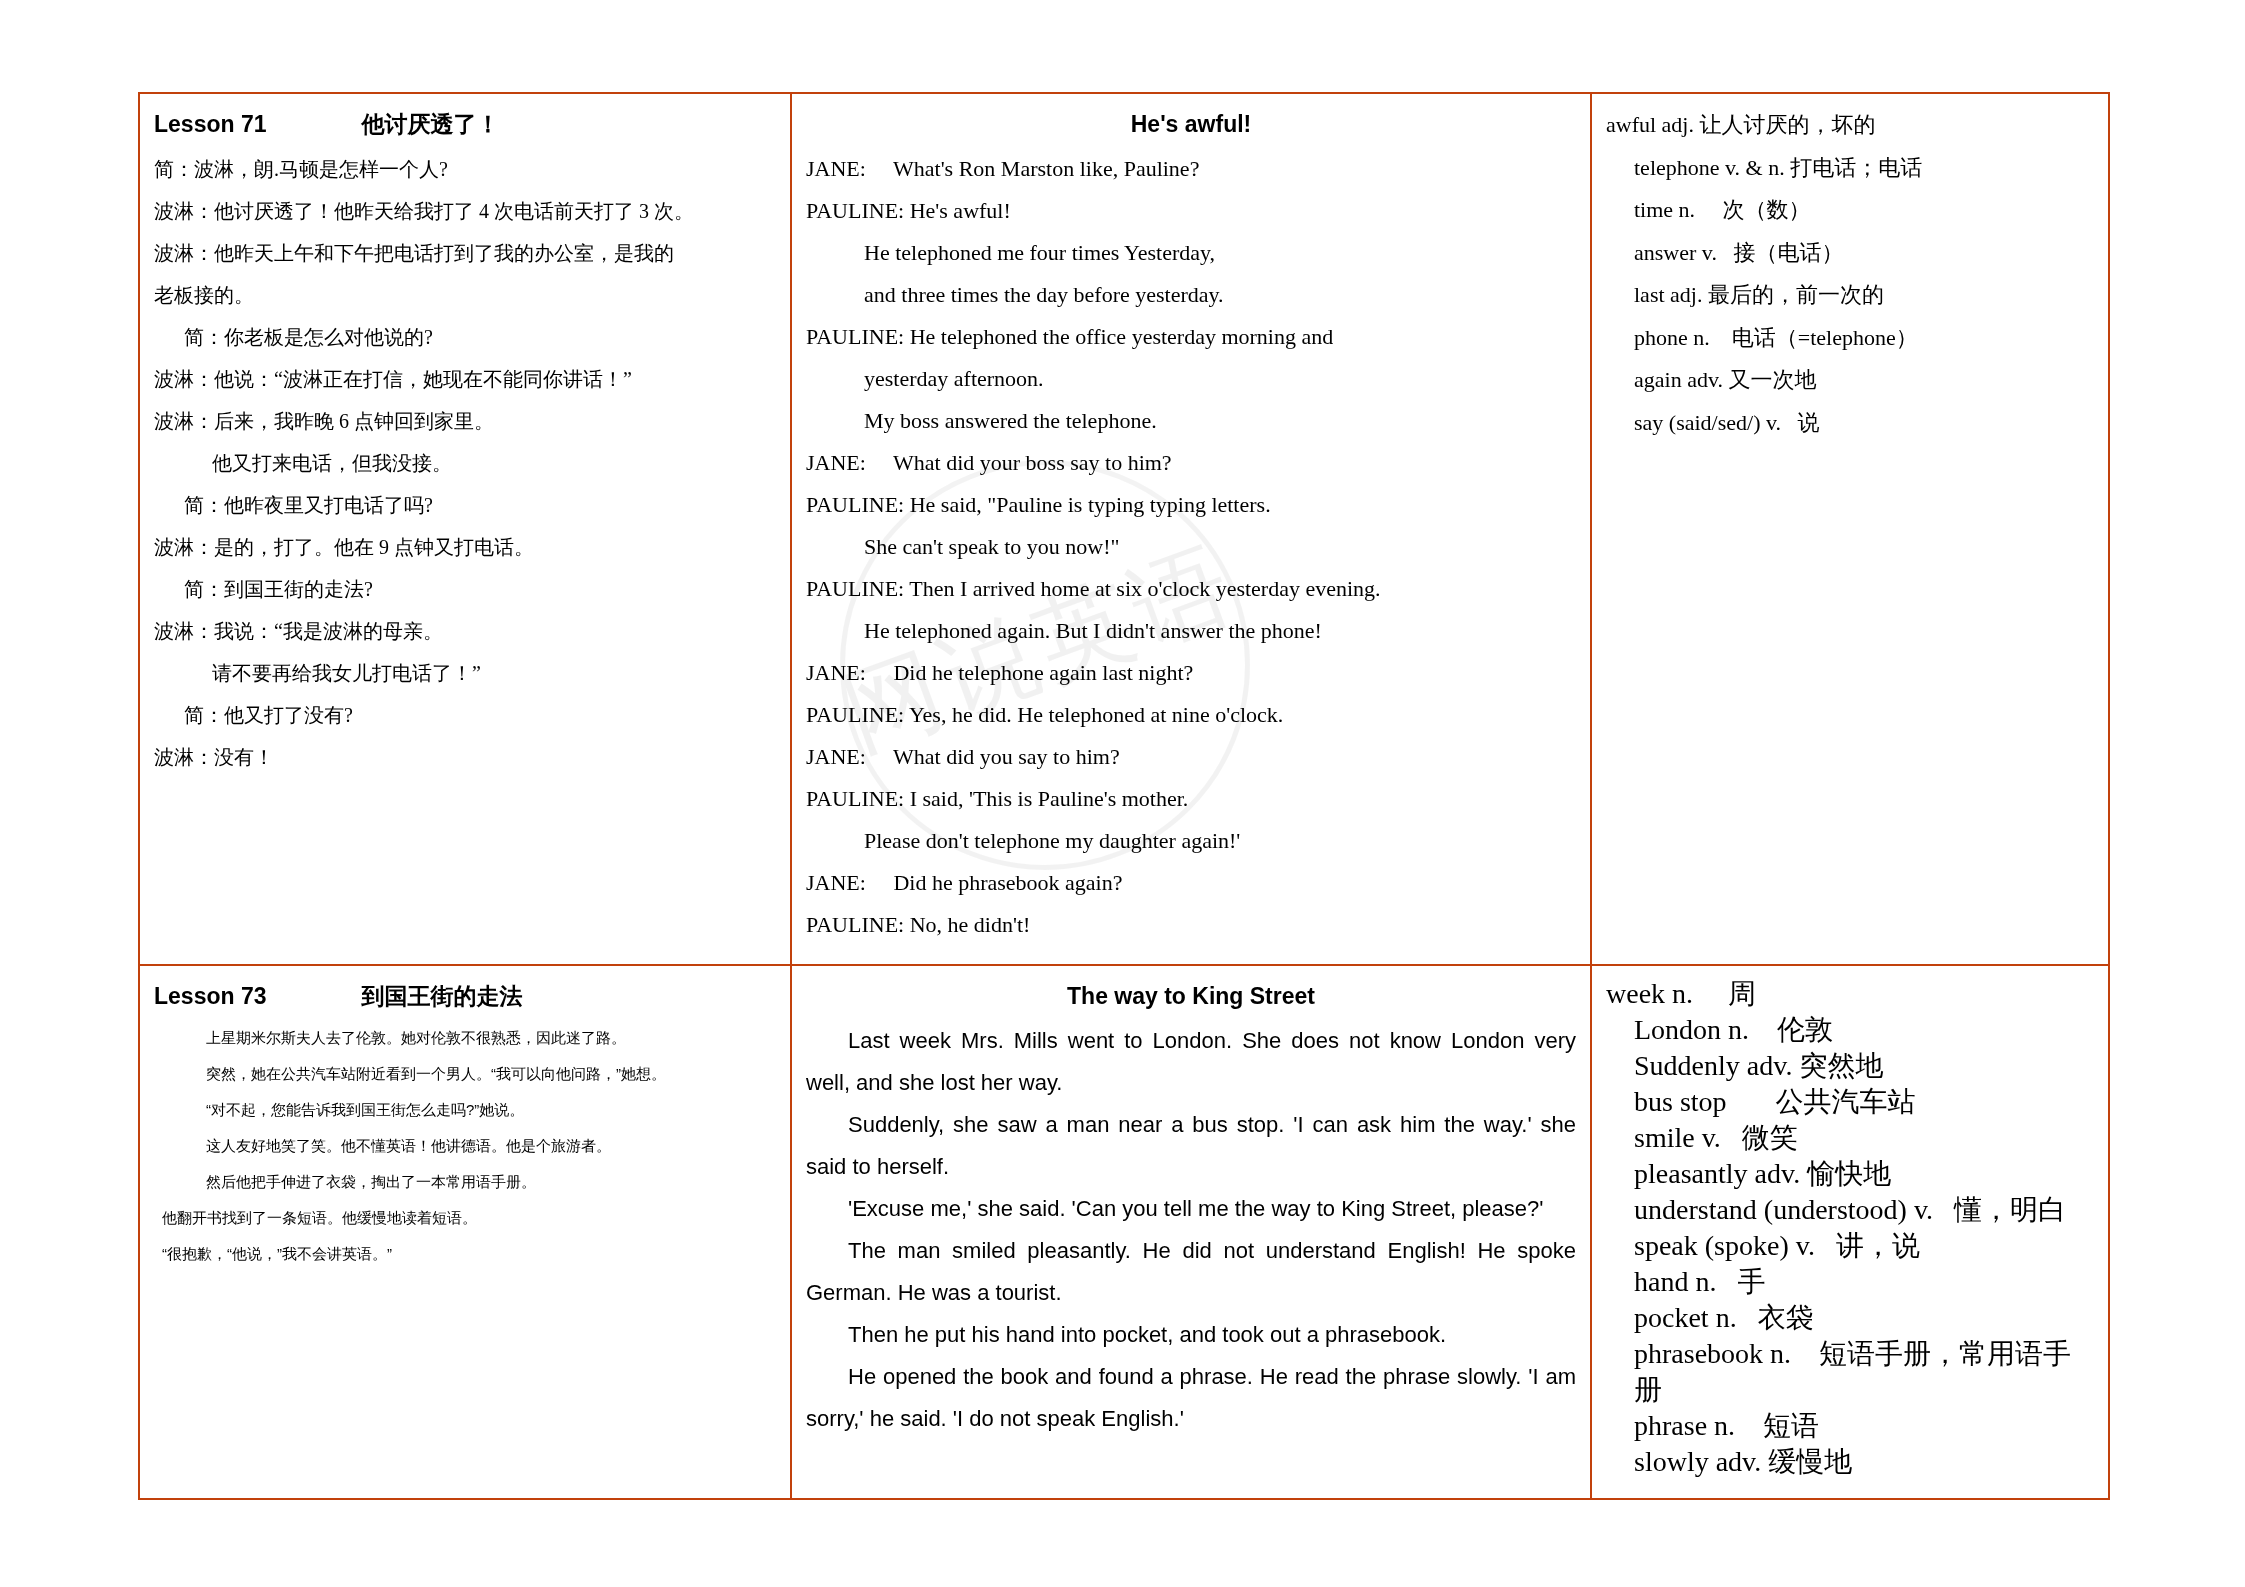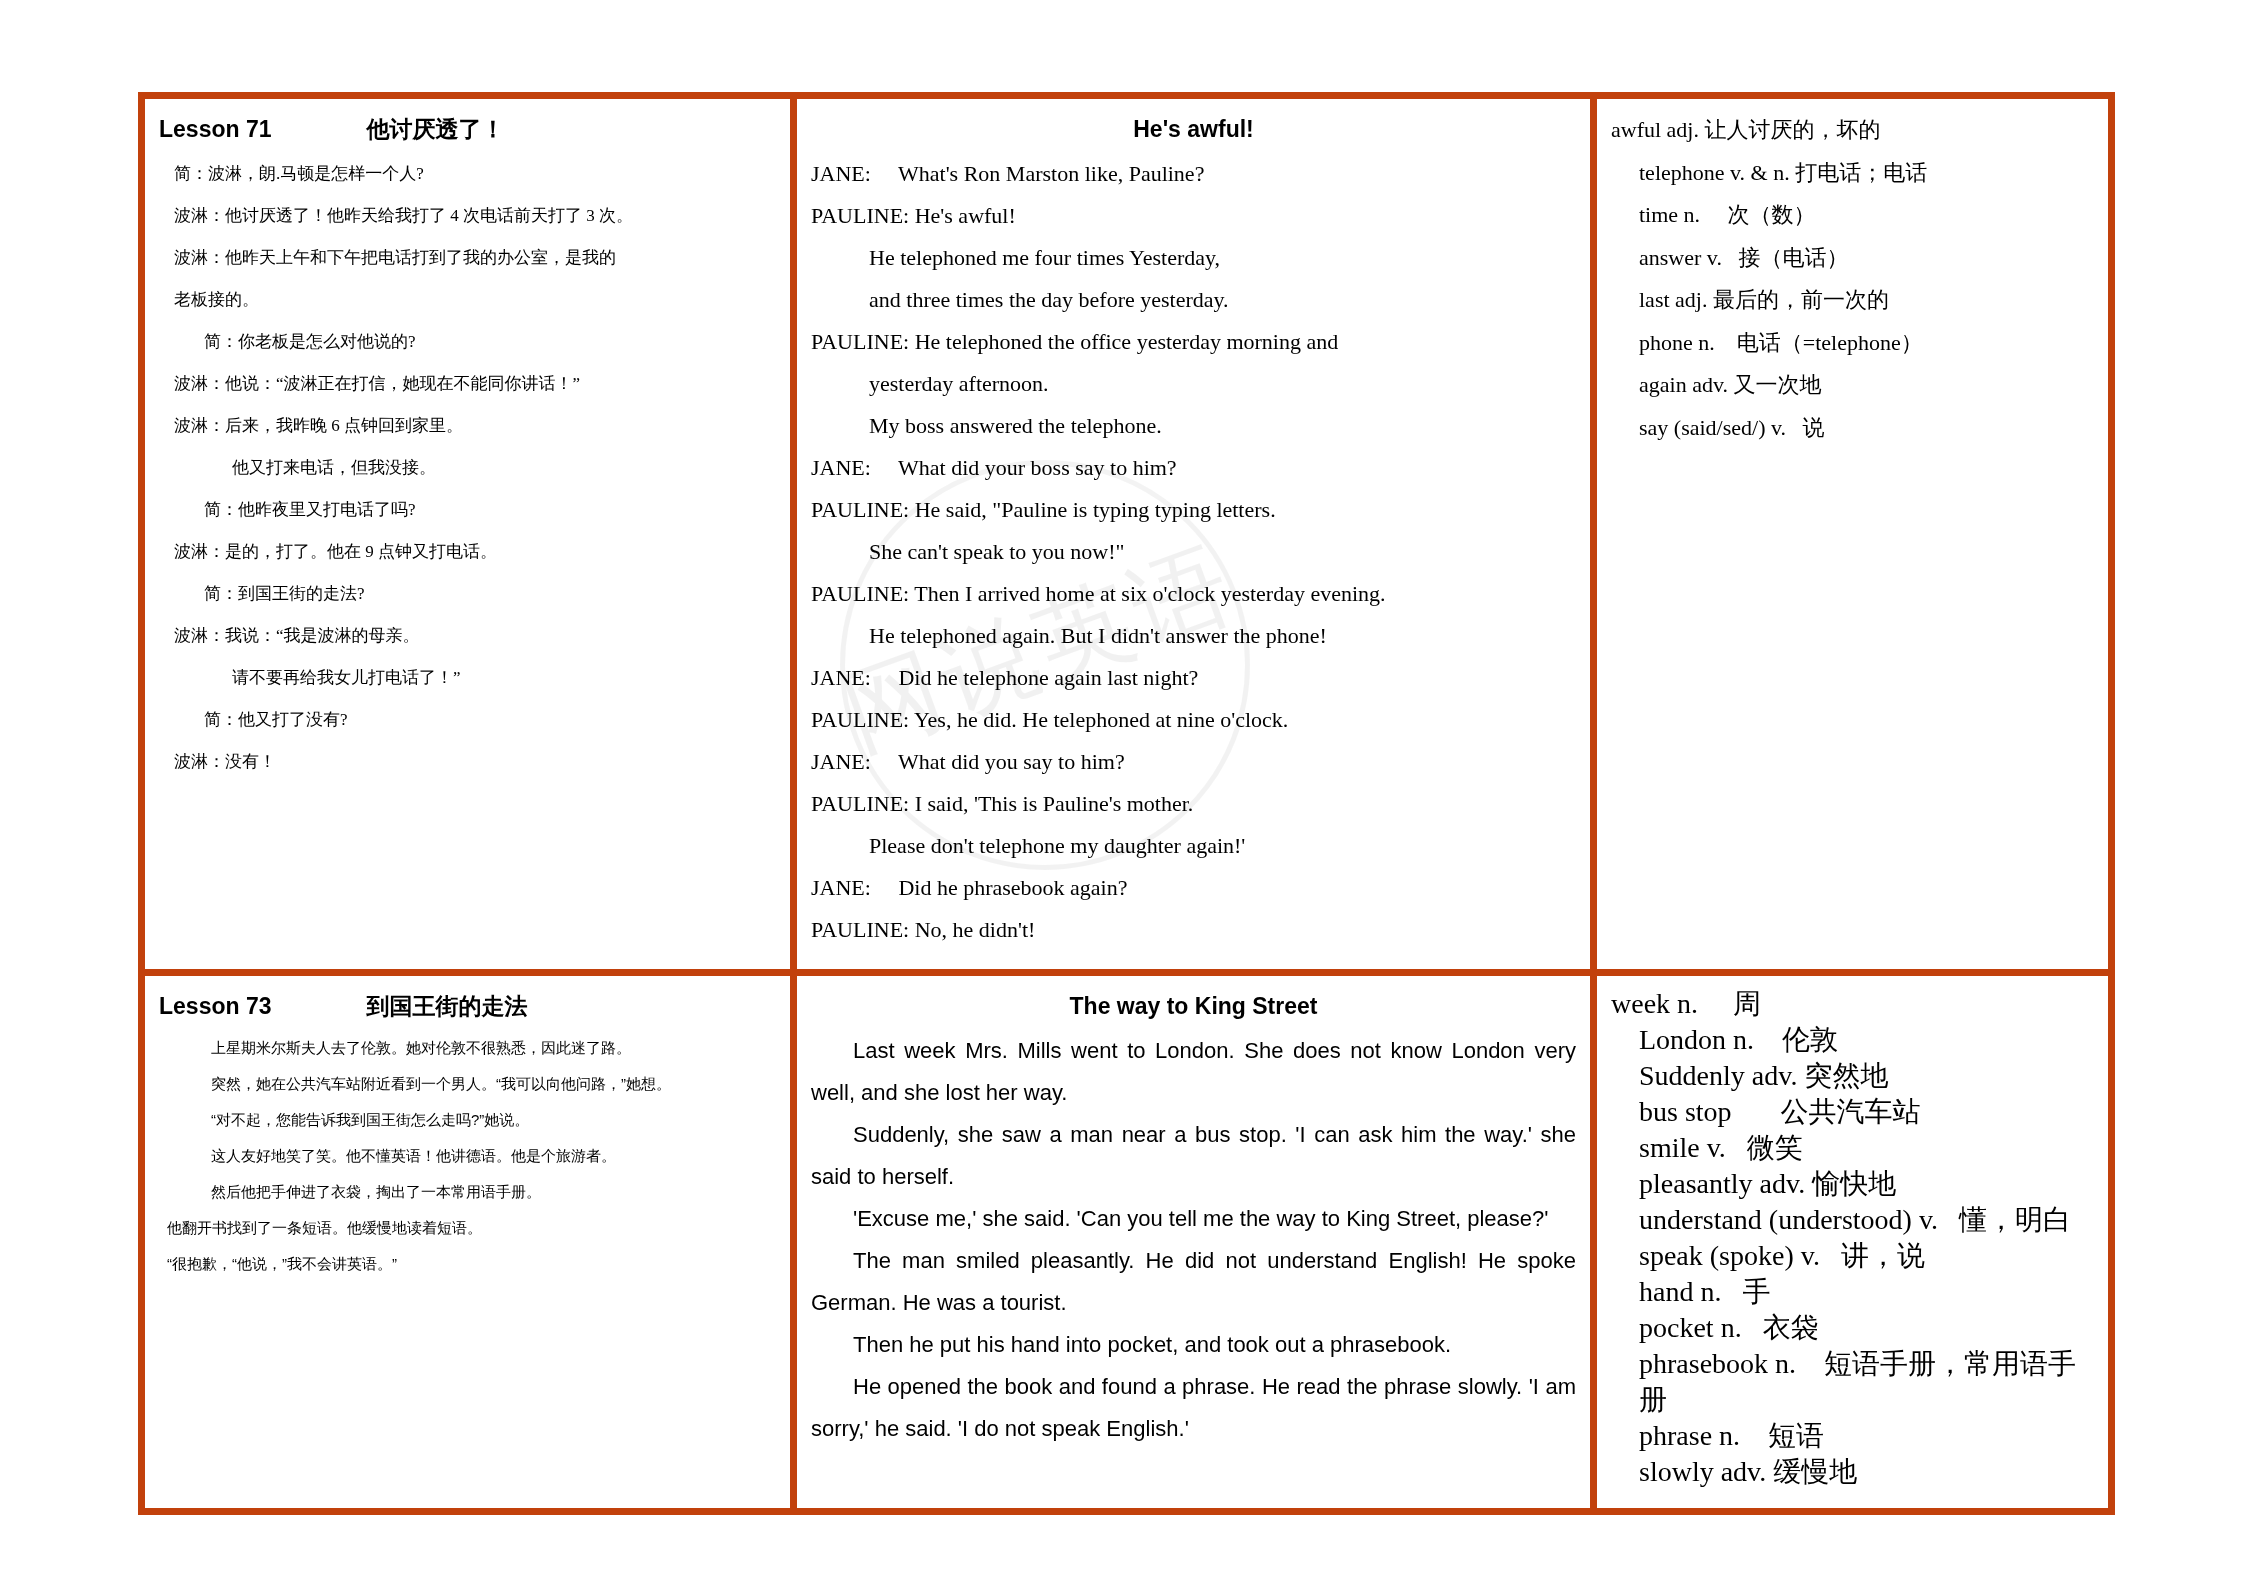--- a/index.html
+++ b/index.html
@@ -23,29 +23,29 @@
   }
   table.doc {
     position: absolute;
     left: 138px;
     top: 92px;
     width: 1970px;
     border-collapse: collapse;
     table-layout: fixed;
   }
   table.doc td {
-    border: 7px solid #c2410c;
+    border: 2px solid #c2410c;
     vertical-align: top;
     padding: 10px 14px 18px 14px;
   }
   col.c1 { width: 652px; }
   col.c2 { width: 800px; }
   col.c3 { width: 518px; }
 
-  .cn { font-size: 17px; line-height: 42px; margin-left: 15px; }
+  .cn { font-size: 20px; line-height: 42px; }
   .en { font-size: 22px; line-height: 42px; }
   .voc { font-size: 22px; line-height: 42.5px; }
 
   .title-row {
     font-weight: bold;
     font-size: 23px;
     line-height: 40px;
     margin-bottom: 4px;
   }
   .title-row .lesson { font-weight: bold; }

